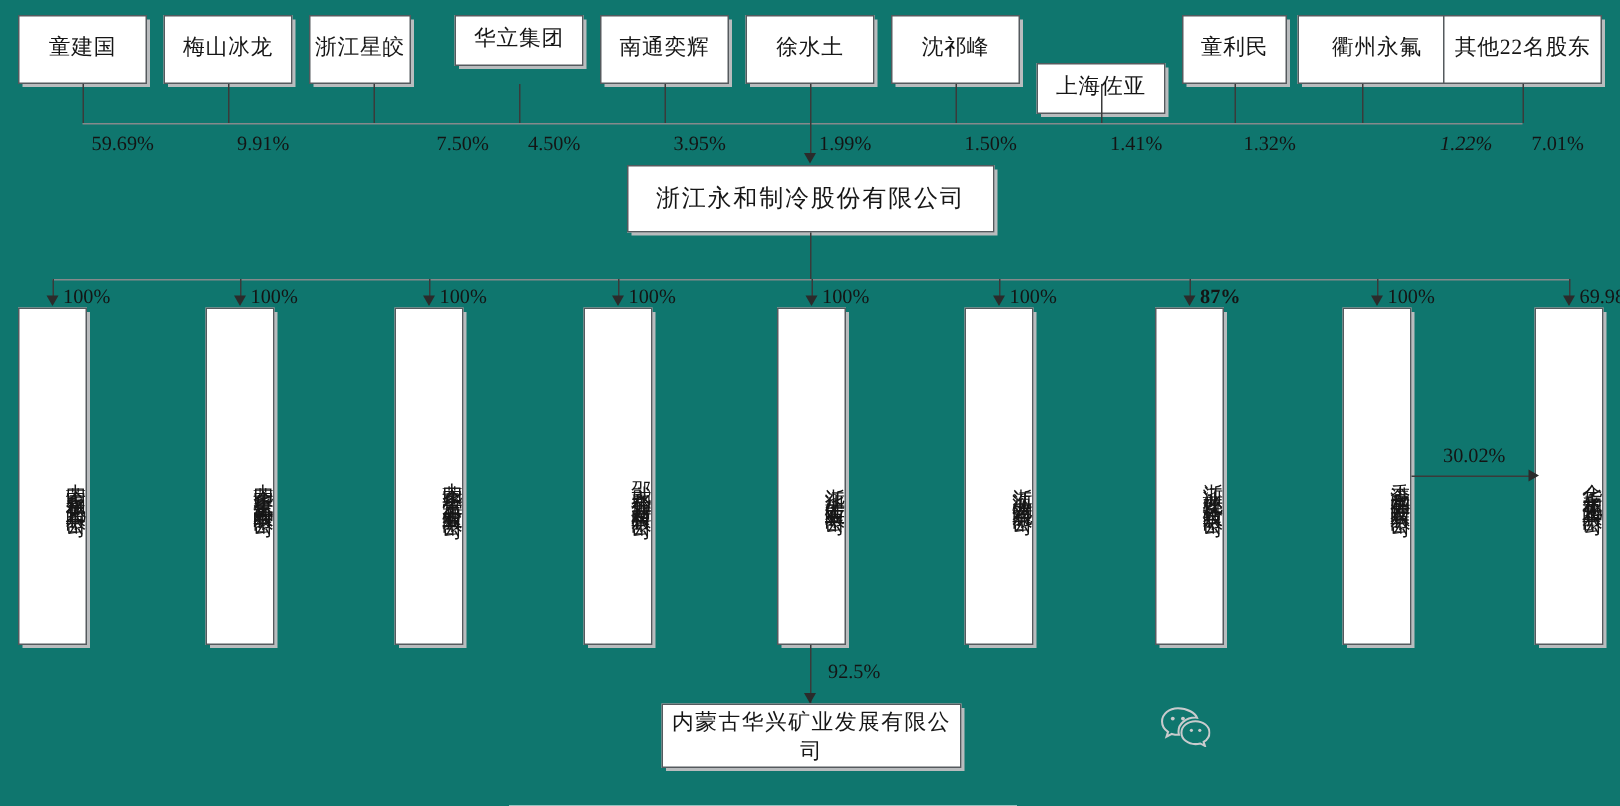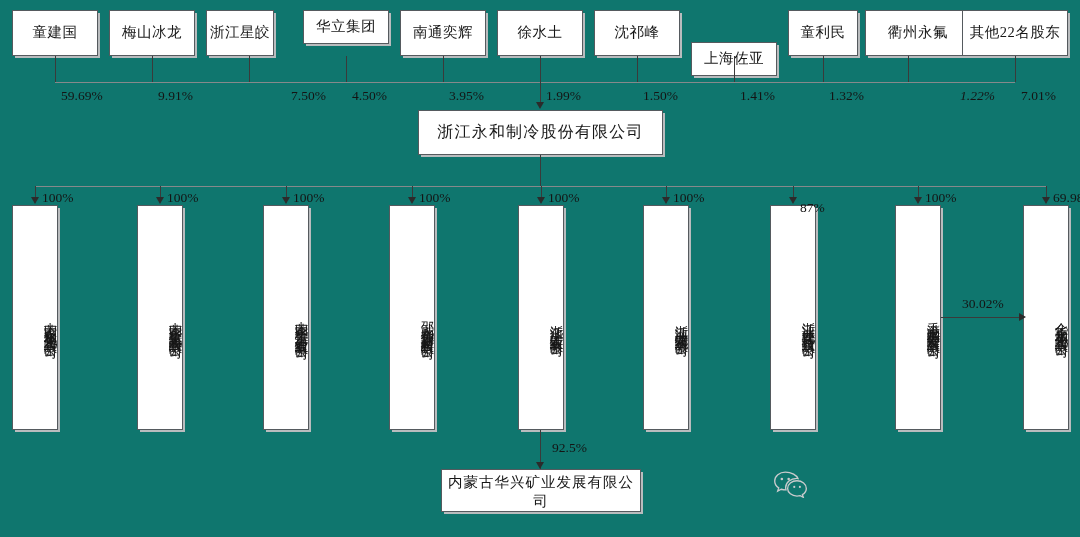--- a/index.html
+++ b/index.html
@@ -59,21 +59,20 @@
     line-height: 1.05;
     padding-top: 14px;
     align-items: flex-start;
     justify-content: center;
   }
 
   
   .bottom-company {
     font-size: 14.5px;
     letter-spacing: 1px;
-    align-items: flex-end;
   }
 
   
   .vline {
     position: absolute;
     width: 0;
     border-left: 1.1px solid #3a3a3a;
   }
   .hline {
     position: absolute;
@@ -259,21 +258,21 @@
       </div>
     </div>
 
   <div id="tier2-pcts">
       <div class="pct" style="left:42px; top:190px;">100%</div>
       <div class="pct" style="left:167px; top:190px;">100%</div>
       <div class="pct" style="left:293px; top:190px;">100%</div>
       <div class="pct" style="left:419px; top:190px;">100%</div>
       <div class="pct" style="left:548px; top:190px;">100%</div>
       <div class="pct" style="left:673px; top:190px;">100%</div>
-      <div class="pct" style="left:800px; top:200px;">87%</div>
+      <div class="pct" style="left:800px; top:190px;font-weight:bold;">87%</div>
       <div class="pct" style="left:925px; top:190px;">100%</div>
       <div class="pct" style="left:1053px; top:190px;">69.98%</div>
     </div>
 
   <div class="hline" style="left:941px; top:317px; width:80px;"></div>
   <div class="arrow-right" style="left:1019px; top:313px;"></div>
   <div class="pct" style="left:962px; top:296px;">30.02%</div>
 
   <div class="vline" style="left:540px; top:430px; height:39px;"></div>
   <div class="arrow-down" style="left:536px; top:462px;"></div>

